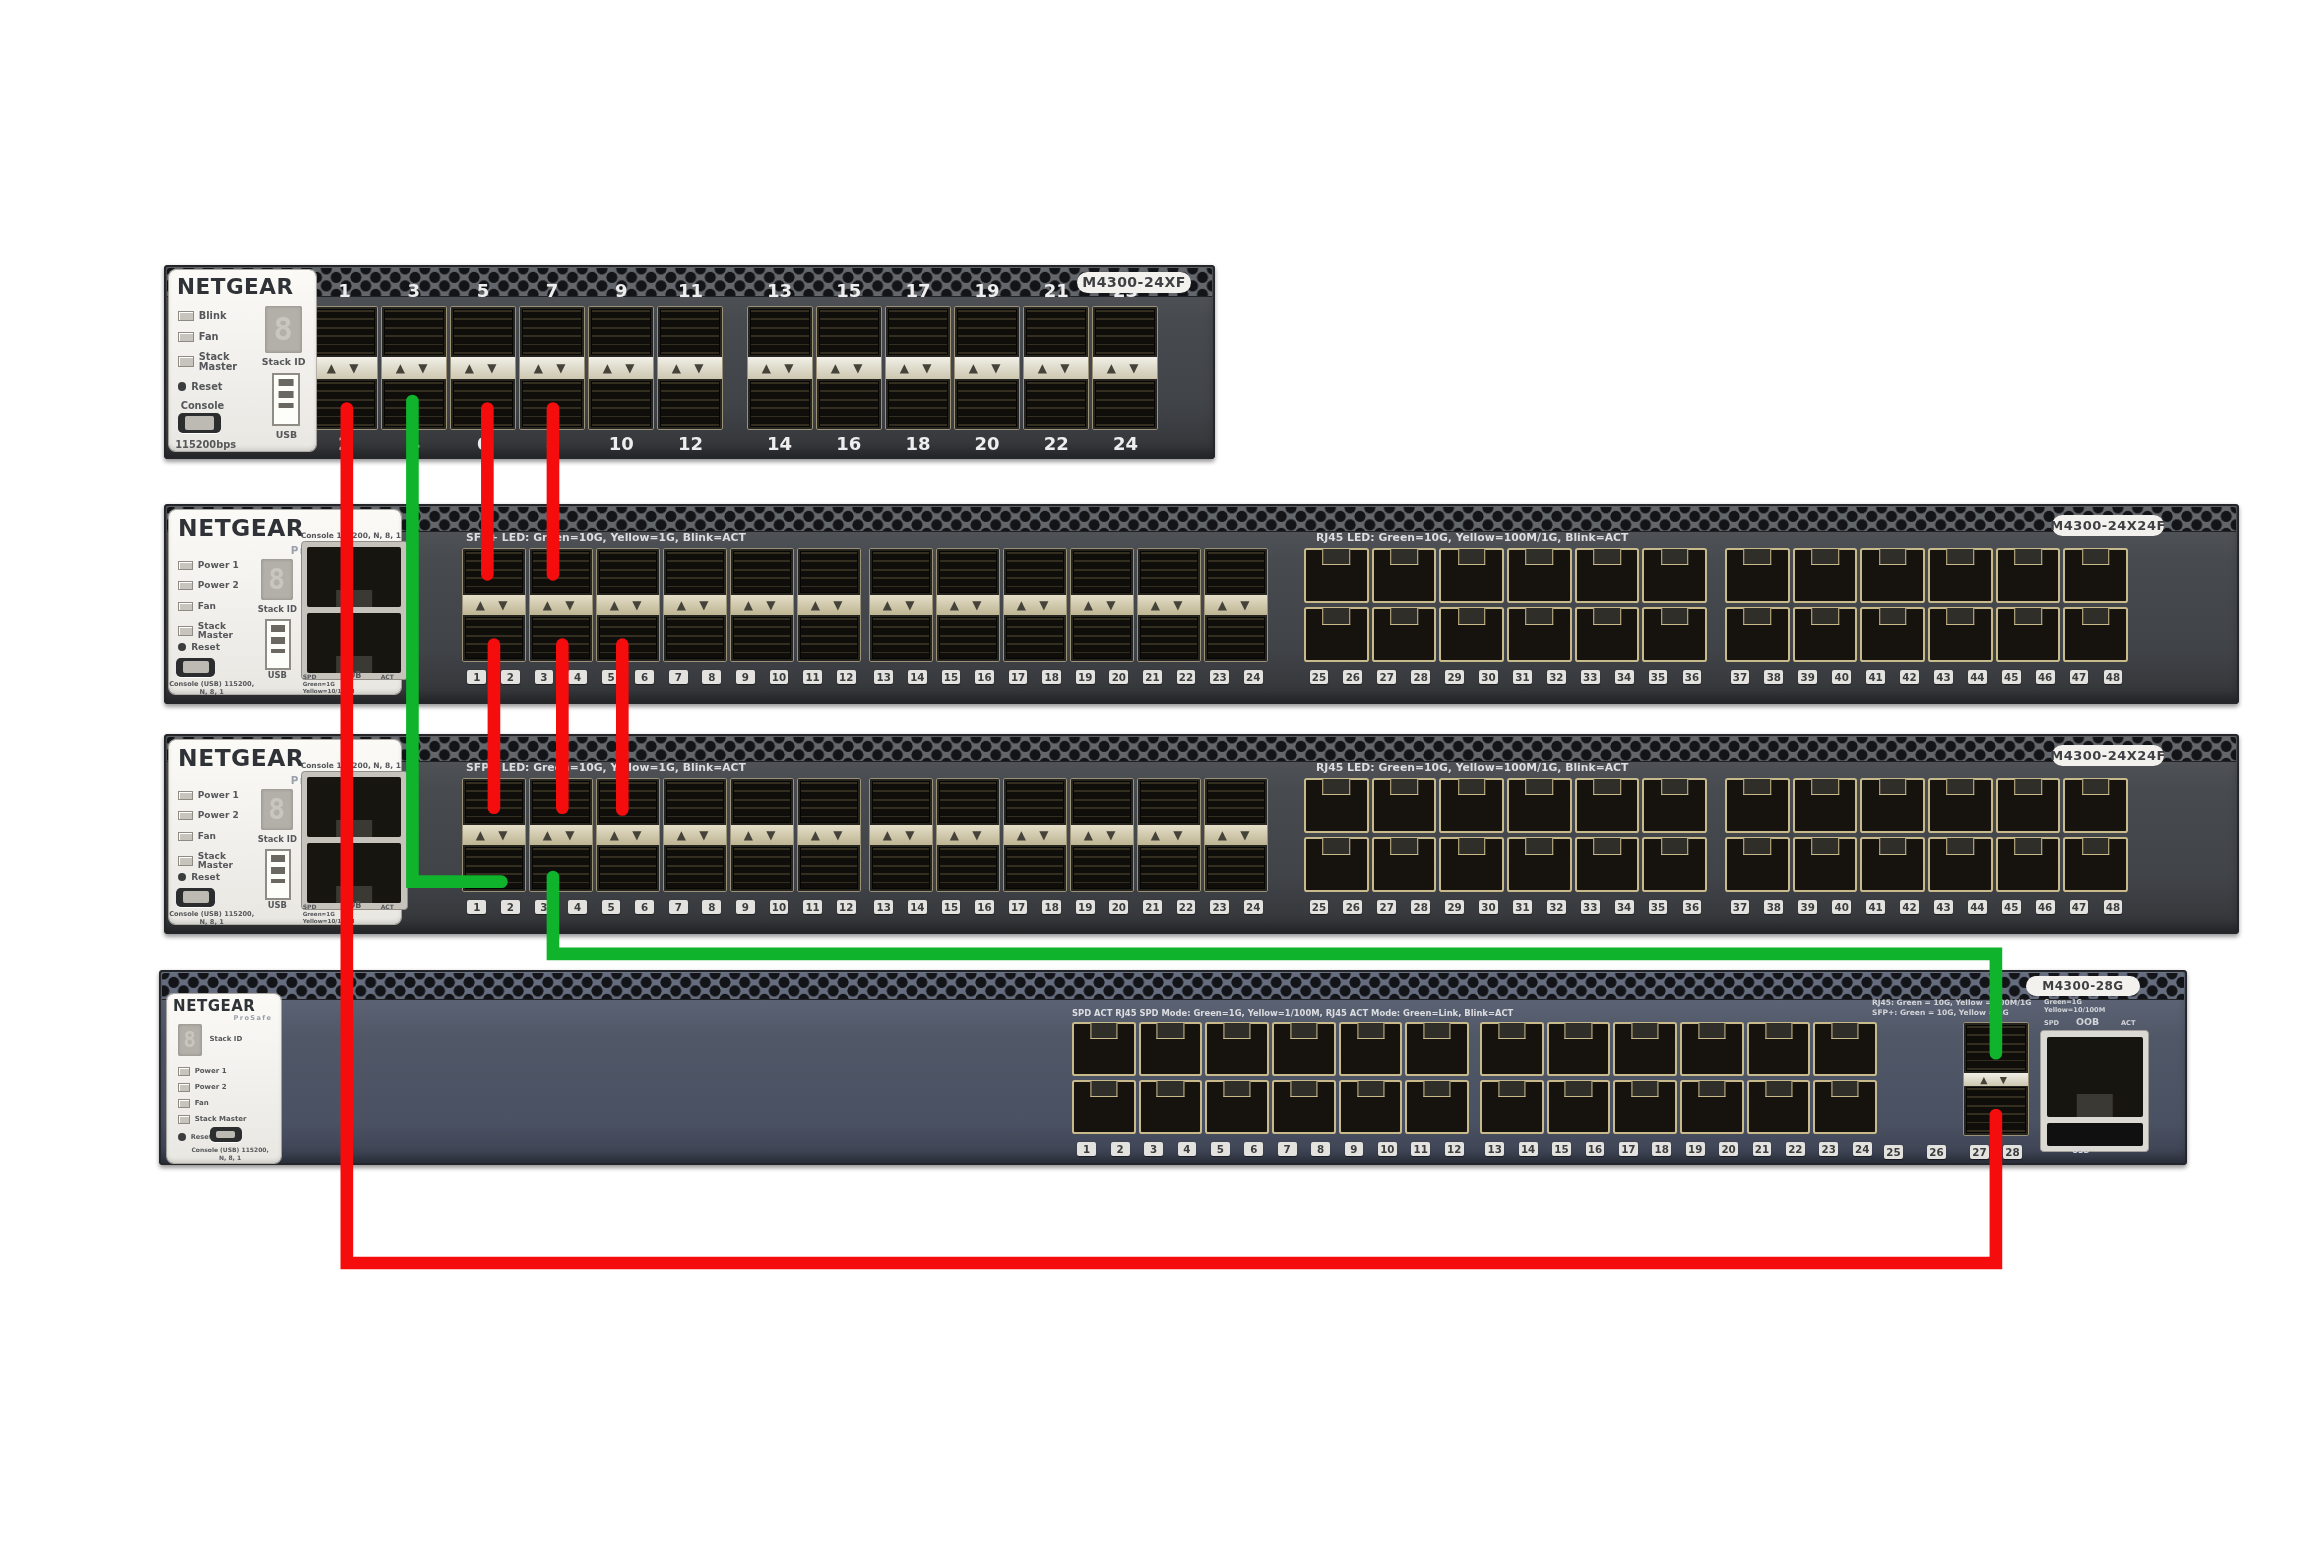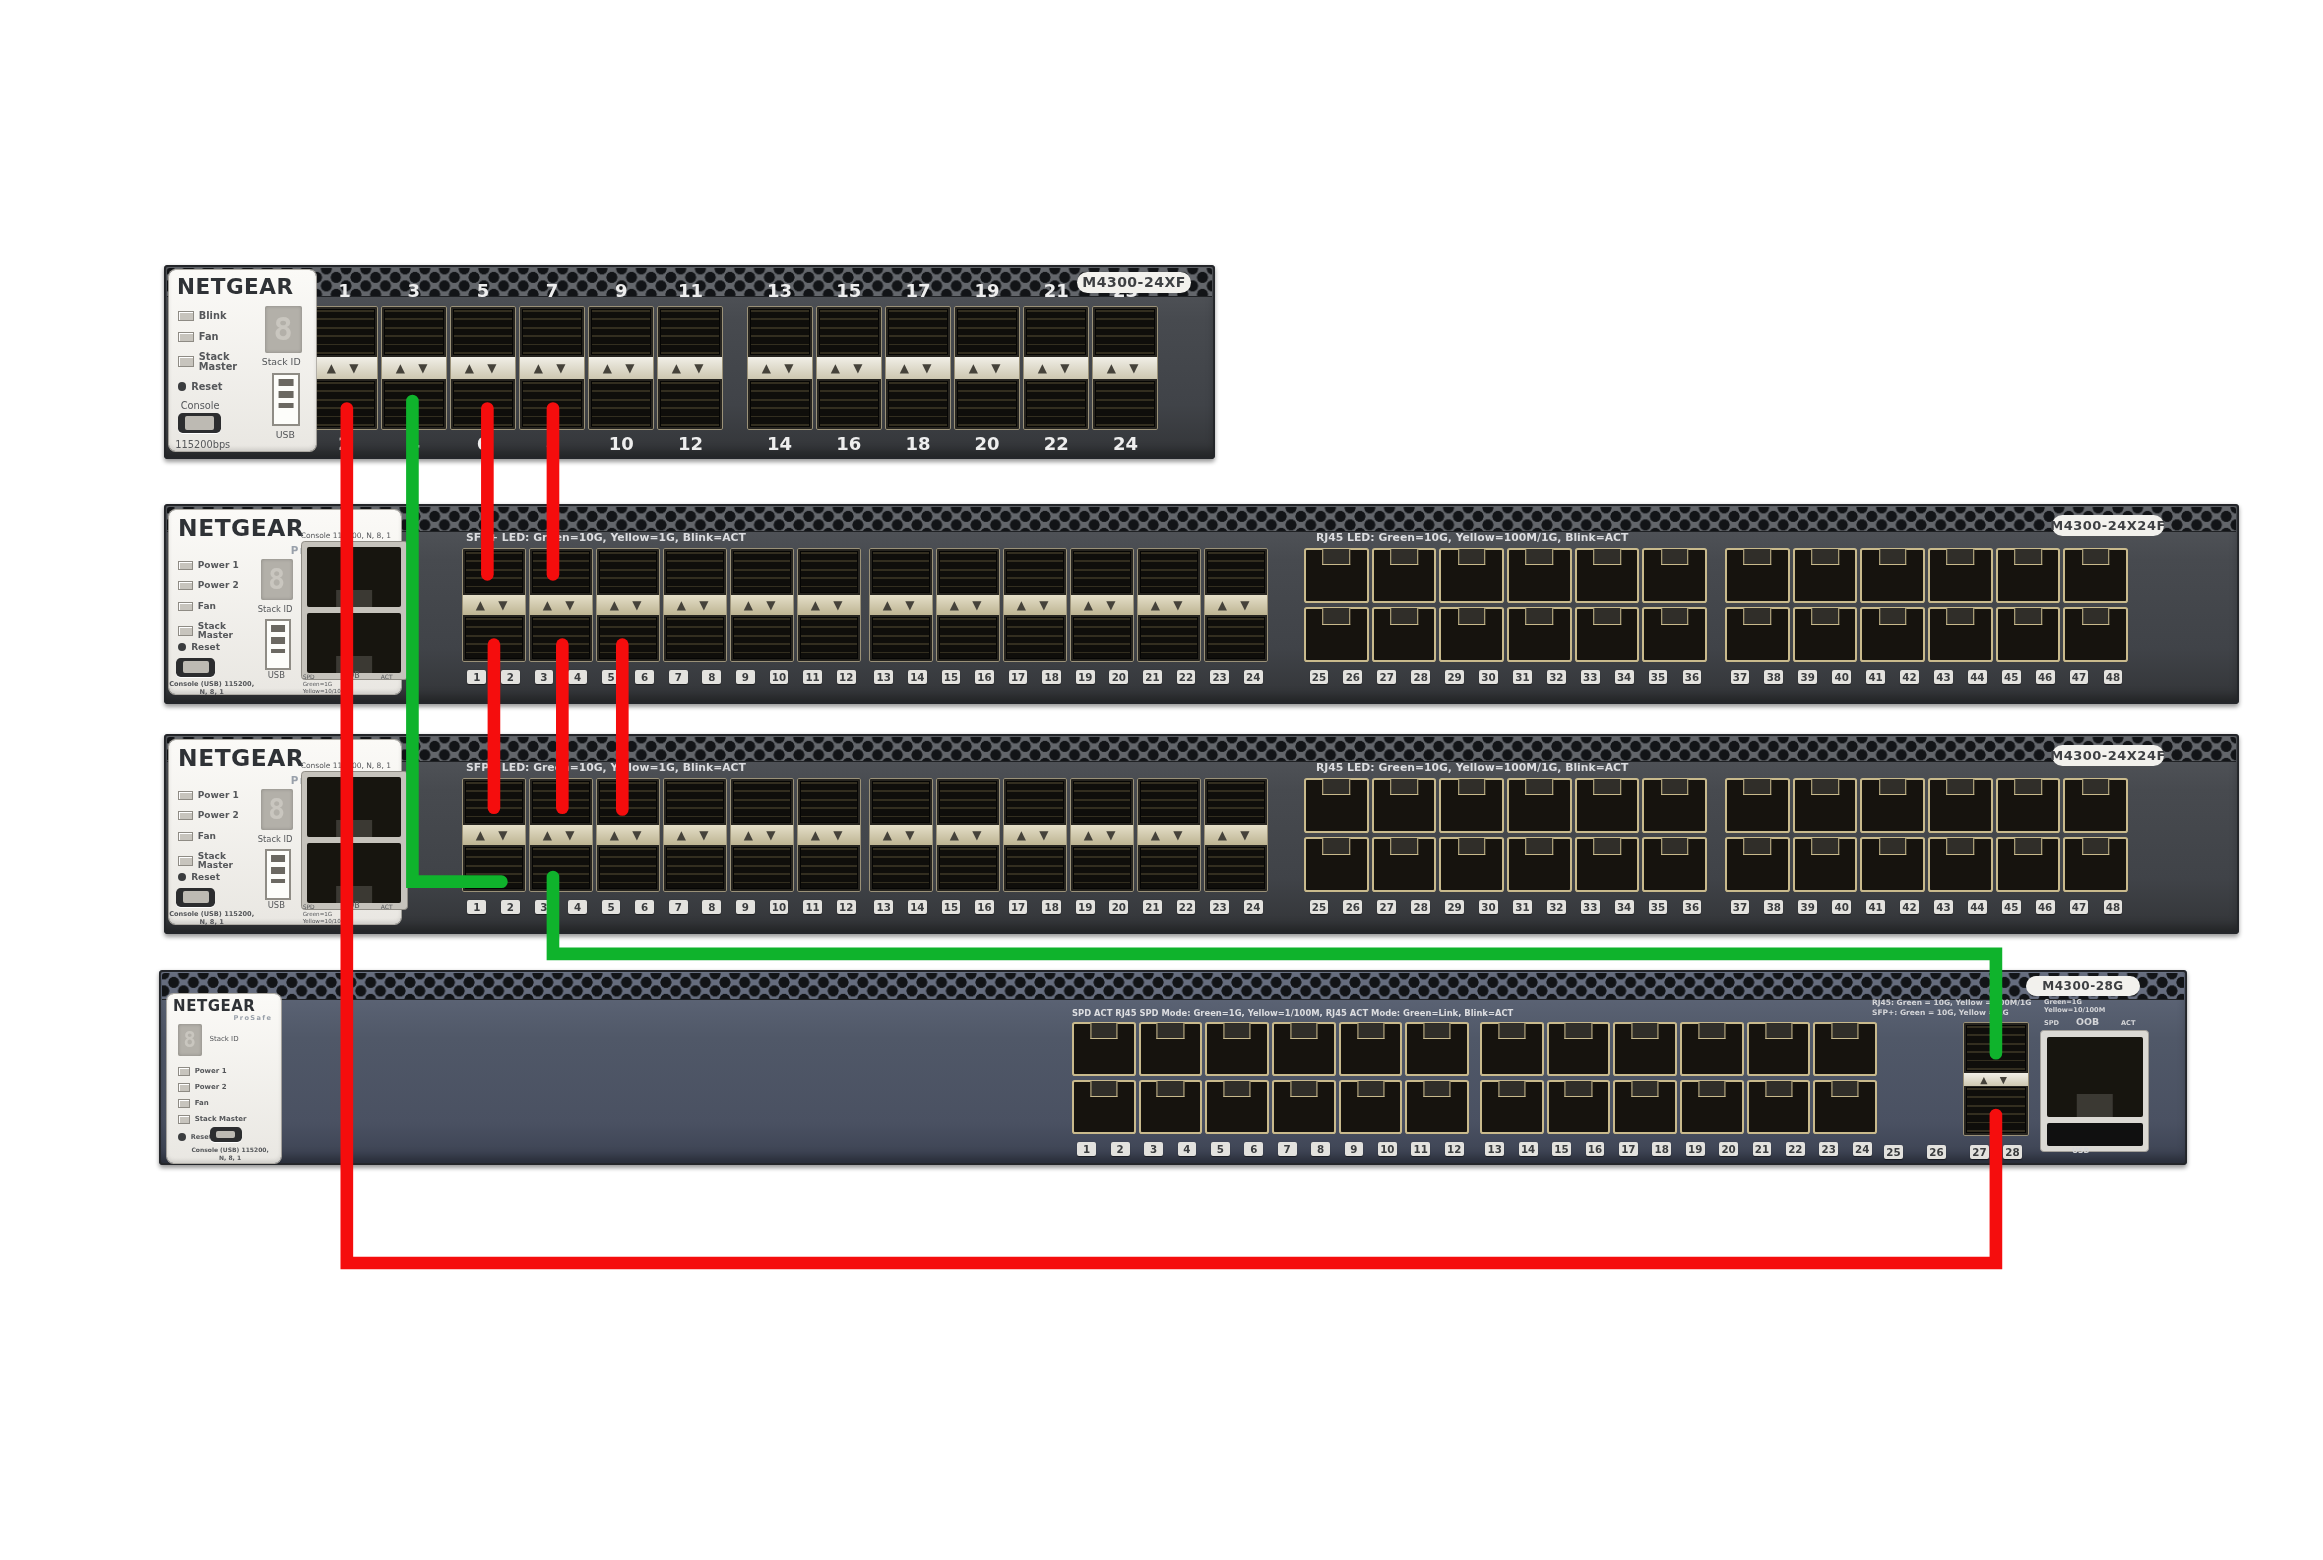--- a/index.html
+++ b/index.html
@@ -12,21 +12,21 @@
     background-image:radial-gradient(circle,#121417 5.2px,transparent 5.8px),radial-gradient(circle,#121417 5.2px,transparent 5.8px);
     background-size:19.7px 17px;background-position:1.9px 0.9px,11.7px 9.4px;border-bottom:1.9px solid #202225;border-radius:2.8px 2.8px 0 0;}
   .blue .vent{background-color:#666d7e;}
   .panel{position:absolute;background:linear-gradient(#fbfaf7,#e9e7e2);border-radius:6.6px;
     box-shadow:0 0 0 0.9px #aeaba4, inset 0 -2.8px 3.7px rgba(0,0,0,.10);color:#4a4c4e;z-index:3;}
   .plogo{position:absolute;font-weight:bold;color:#2f3236;letter-spacing:0.5px;white-space:nowrap;}
   .prosafe{position:absolute;color:#99a0aa;font-weight:bold;letter-spacing:1.4px;}
   .ledrow{position:absolute;display:flex;align-items:center;gap:4.7px;font-weight:bold;color:#55575a;line-height:1.02;}
   .ledsq{width:14px;height:8.4px;background:#c7c4bd;border:0.9px solid #8e8b84;flex:0 0 auto;box-shadow:inset 0.9px 0.9px 0 #fff;}
   .dot{border-radius:50%;background:#3b3d3f;flex:0 0 auto;}
-  .tinyb{position:absolute;font-weight:normal;color:#55575a;white-space:nowrap;}
+  .tinyb{position:absolute;font-weight:bold;color:#55575a;white-space:nowrap;}
   .tinyc{position:absolute;font-weight:bold;color:#55575a;text-align:center;line-height:1.25;}
   .sid{position:absolute;background:#b3b0a9;color:#c9c6bf;display:flex;align-items:center;justify-content:center;
     font-family:"DejaVu Sans Mono","Liberation Mono",monospace;font-weight:bold;border-radius:1.9px;box-shadow:inset 0 0 3.7px rgba(0,0,0,.25);}
   .usba{position:absolute;background:#fdfdfa;border:2.8px solid #8f8c85;}
   .usba::after{content:'';position:absolute;left:50%;transform:translateX(-50%);top:4.7px;width:62%;height:58%;
     background:repeating-linear-gradient(180deg,#6b6861 0 6.6px,#fdfdfa 6.6px 12px);}
   .musb{position:absolute;background:#2c2d2f;border-radius:4.7px;box-shadow:0 0.9px 0 #fff;}
   .musb::after{content:'';position:absolute;inset:3.7px 6.6px;background:#bdbab3;border-radius:1.9px;}
   .conrj{position:absolute;background:#c6c3bc;border:1.9px solid #8f8c85;border-radius:3.7px;display:flex;flex-direction:column;gap:6.6px;padding:5.6px;}
   .crj{flex:1;background:#17150f;border-radius:1.9px;position:relative;}

